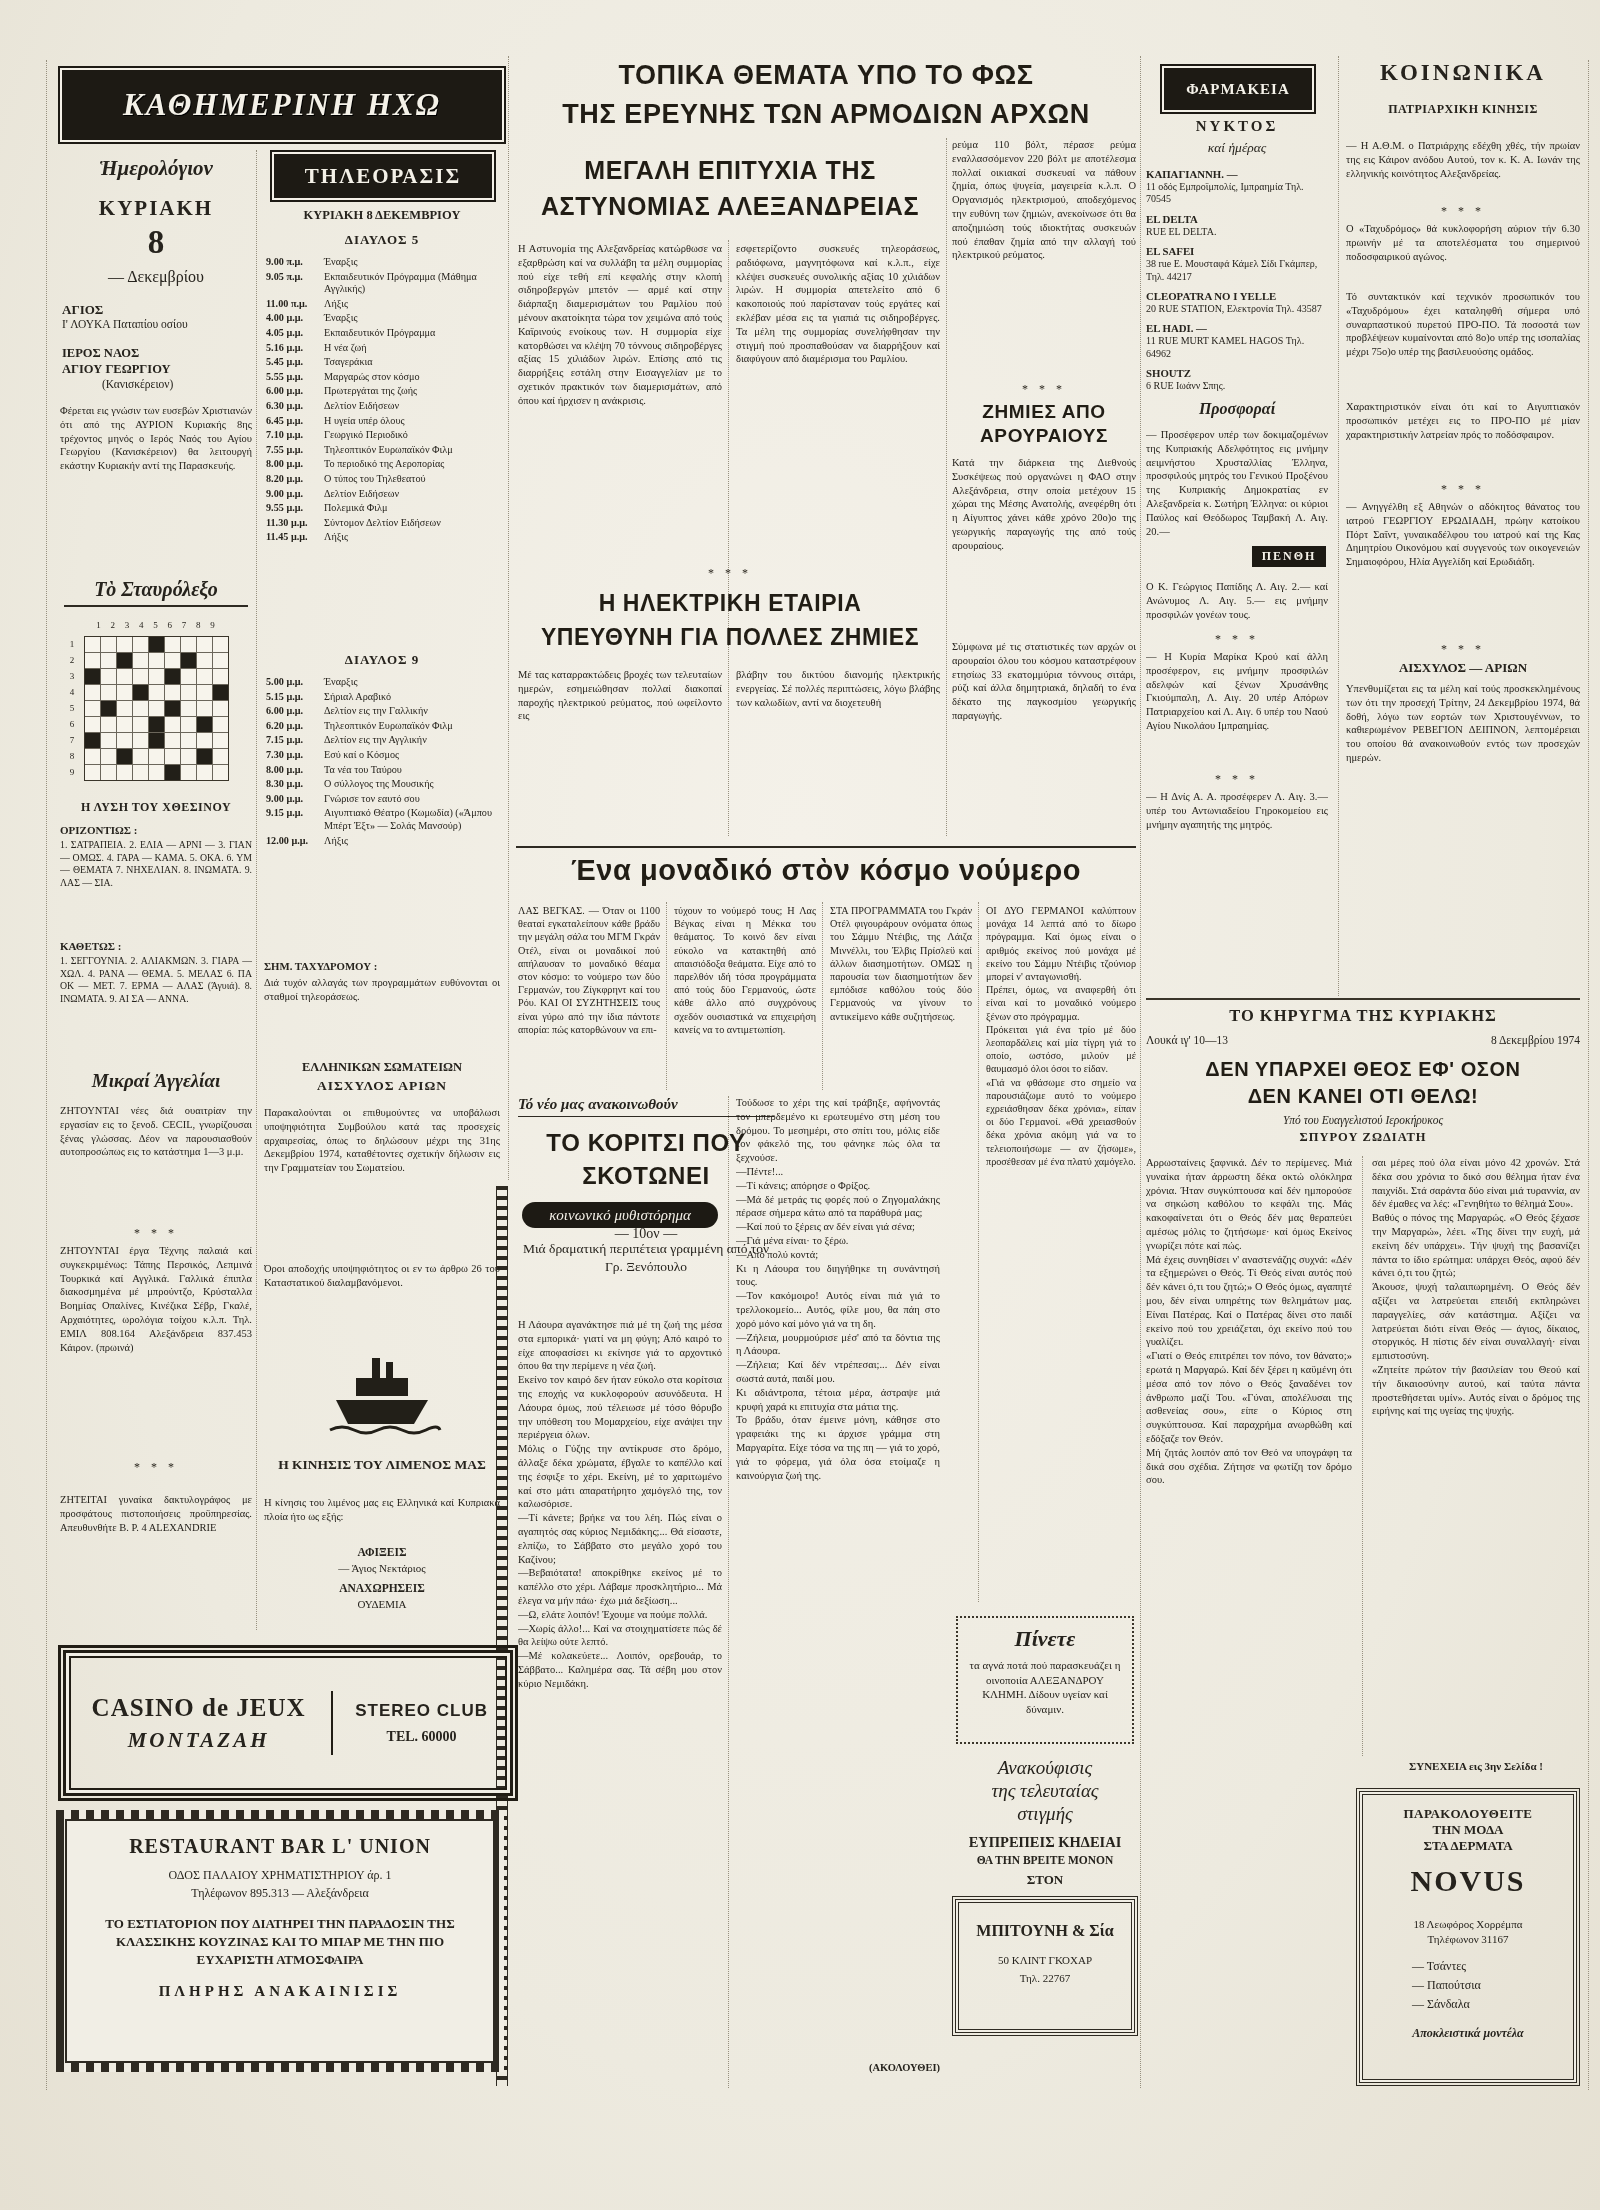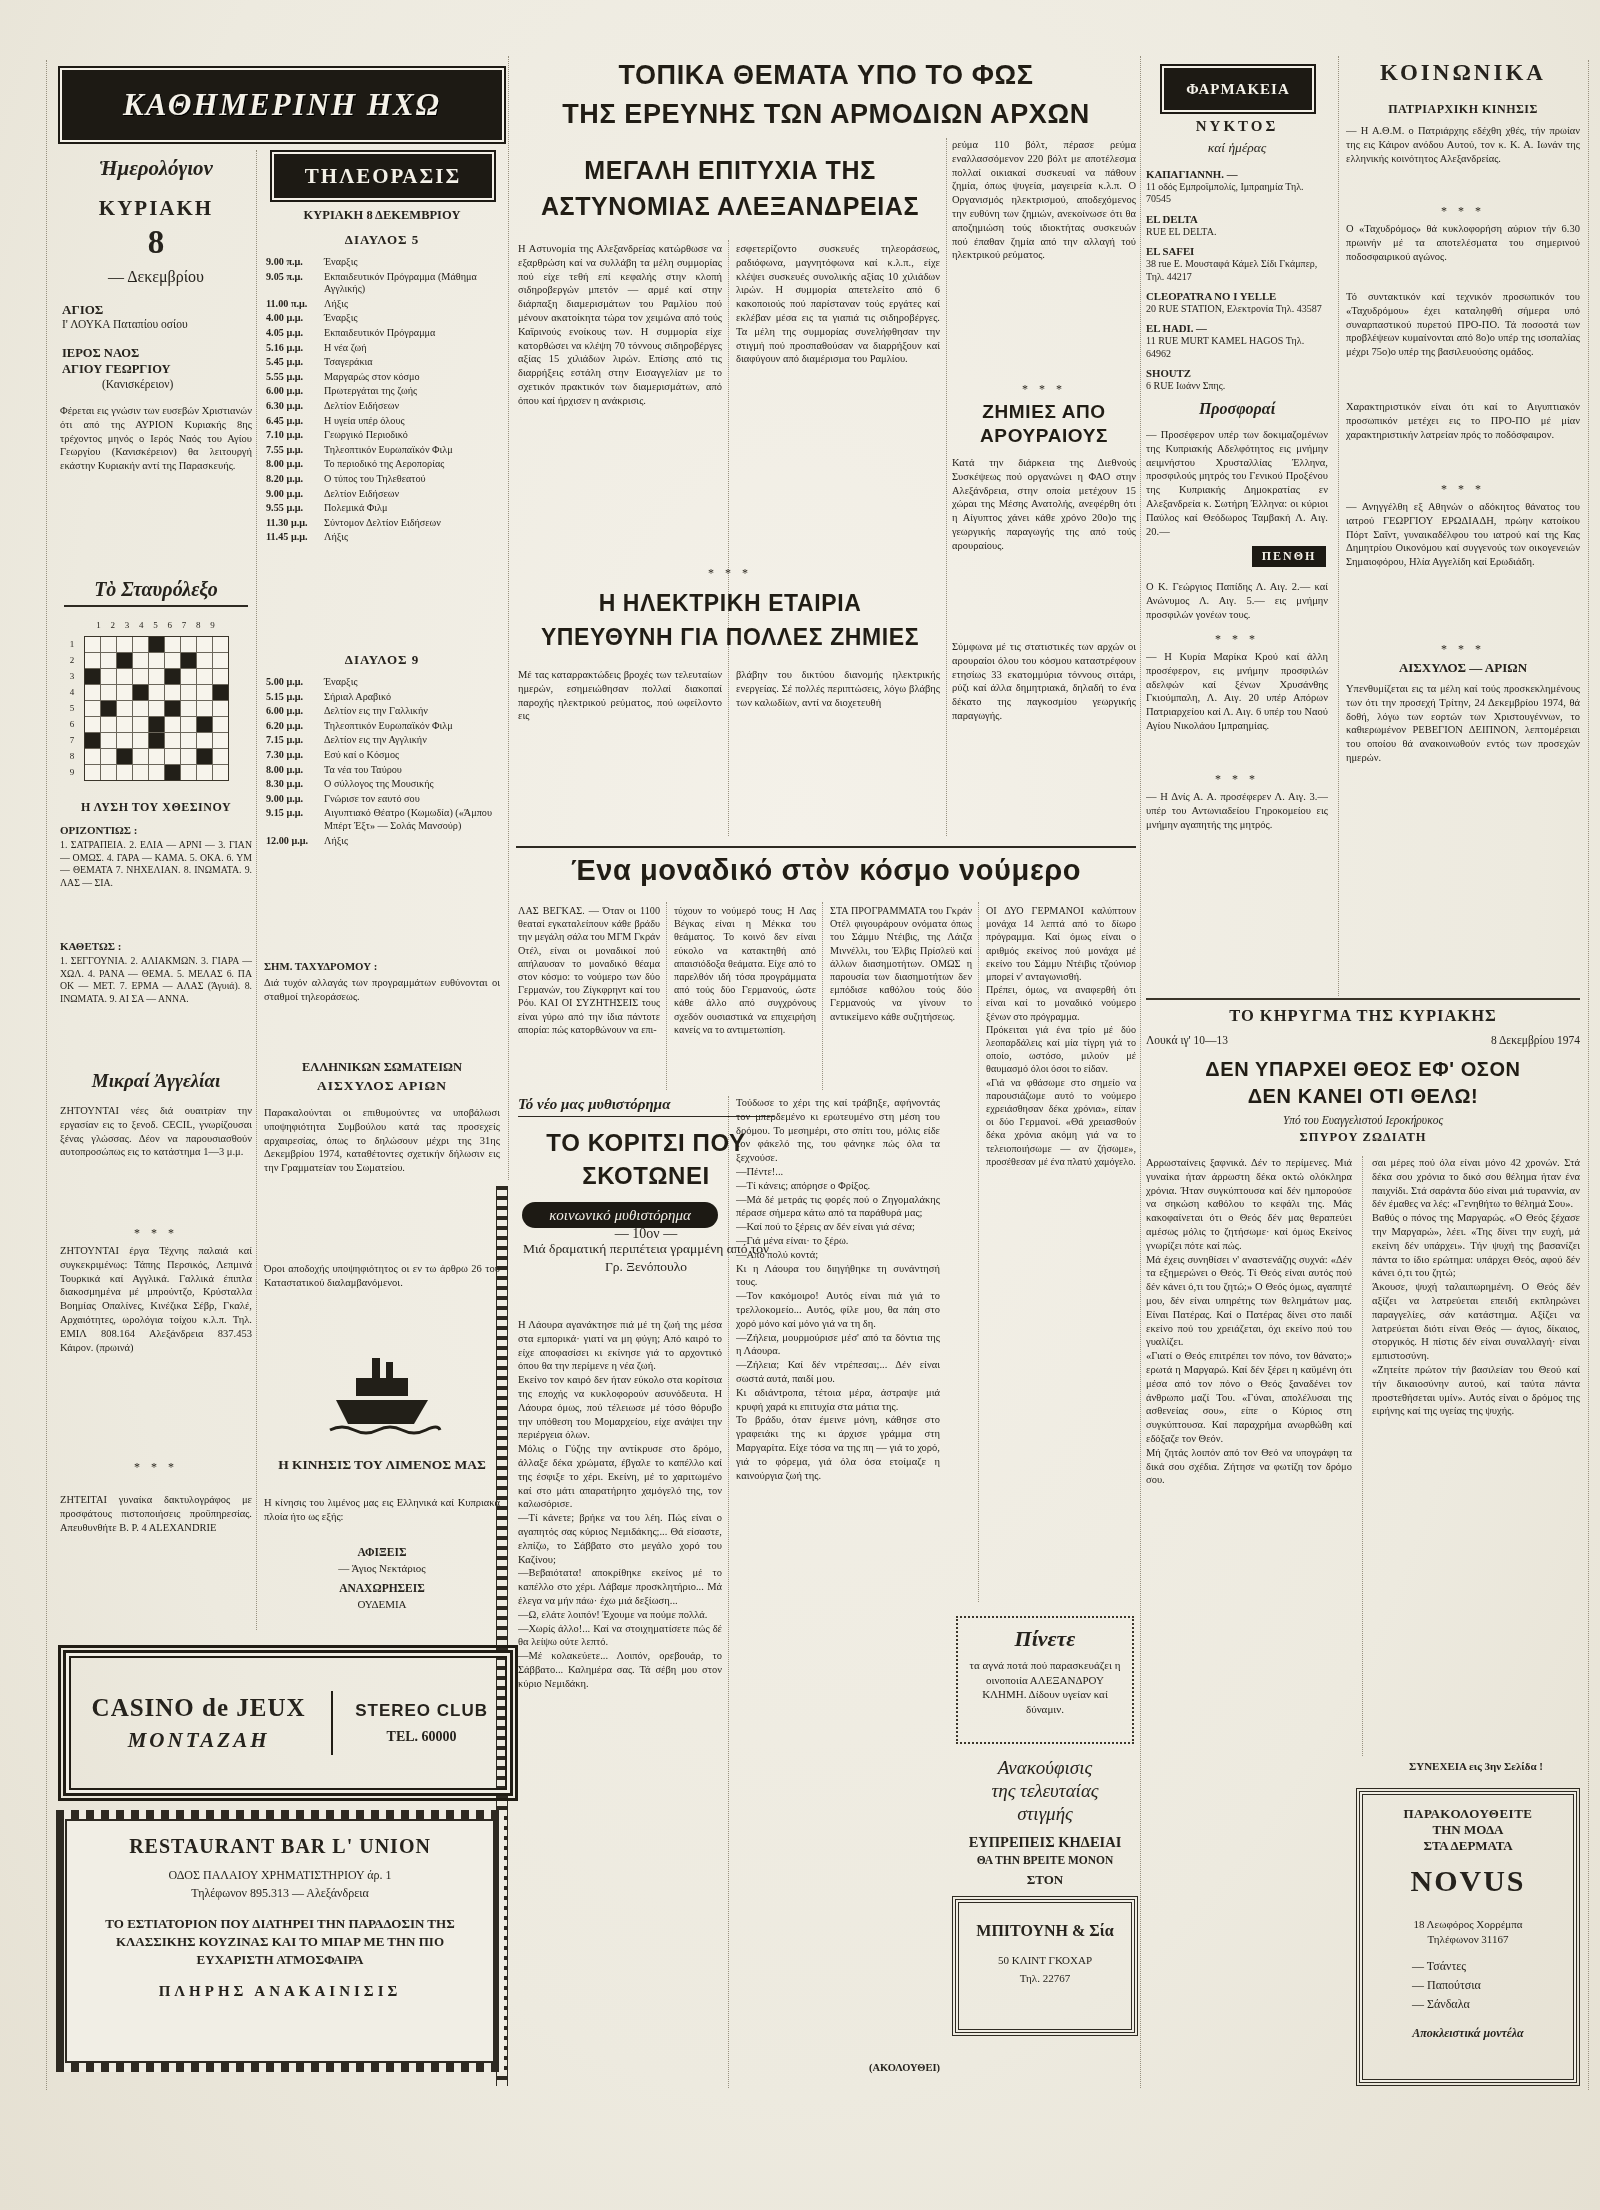--- a/index.html
+++ b/index.html
@@ -424,21 +424,21 @@
   <div class="abs i c" style="left:950px;top:1802px;width:190px;font-size:19px;line-height:23px;">στιγμής</div>
   <div class="abs b c" style="left:950px;top:1834px;width:190px;font-size:14.5px;">ΕΥΠΡΕΠΕΙΣ ΚΗΔΕΙΑΙ</div>
   <div class="abs b c" style="left:950px;top:1854px;width:190px;font-size:11.5px;">ΘΑ ΤΗΝ ΒΡΕΙΤΕ ΜΟΝΟΝ</div>
   <div class="abs b c" style="left:950px;top:1872px;width:190px;font-size:13px;">ΣΤΟΝ</div>
   <div class="abs dblbox c" style="left:952px;top:1896px;width:186px;height:140px;box-sizing:border-box;padding-top:22px;">
     <div class="b" style="font-size:16px;">ΜΠΙΤΟΥΝΗ &amp; Σία</div>
     <div style="font-size:11px;margin-top:14px;">50 ΚΛΙΝΤ ΓΚΟΧΑΡ</div>
     <div style="font-size:11px;margin-top:6px;">Τηλ. 22767</div>
   </div>
 
-  <div class="abs i b" style="left:518px;top:1096px;width:256px;font-size:15px;border-bottom:1px solid #2e2a22;padding-bottom:3px;">Τό νέο μας μυθιστόρημα</div>
+  <div class="abs i b" style="left:518px;top:1096px;width:256px;font-size:15px;border-bottom:1px solid #2e2a22;padding-bottom:3px;">Τό νέο μας ανακοινωθούν</div>
   <div class="abs hl" style="left:518px;top:1126px;width:256px;font-size:24px;line-height:33px;">ΤΟ ΚΟΡΙΤΣΙ ΠΟΥ ΣΚΟΤΩΝΕΙ</div>
   <div class="abs rev i c" style="left:522px;top:1202px;width:196px;height:26px;font-size:15px;line-height:26px;border-radius:13px;">κοινωνικό μυθιστόρημα</div>
   <div class="abs c" style="left:518px;top:1240px;width:256px;font-size:13.5px;line-height:18px;">Μιά δραματική περιπέτεια γραμμένη από τον Γρ. Ξενόπουλο</div>
   <div class="abs c" style="left:518px;top:1226px;width:256px;font-size:14px;">— 10ον —</div>
   <div class="abs jt pre" style="left:518px;top:1318px;width:204px;height:770px;">Η Λάουρα αγανάκτησε πιά μέ τη ζωή της μέσα στα εμπορικά· γιατί να μη φύγη; Από καιρό το είχε αποφασίσει κι εκίνησε γιά το αρχοντικό όπου θα την περίμενε η νέα ζωή.
 Εκείνο τον καιρό δεν ήταν εύκολο στα κορίτσια της εποχής να κυκλοφορούν ασυνόδευτα. Η Λάουρα όμως, πού τέλειωσε μέ τόσο θόρυβο την υπόθεση του Μομαρχείου, είχε ανάψει την περιέργεια όλων.
 Μόλις ο Γύζης την αντίκρυσε στο δρόμο, άλλαξε δέκα χρώματα, έβγαλε το καπέλλο καί της έσφιξε το χέρι. Εκείνη, μέ το χαριτωμένο καί στο μάτι απαρατήρητο χαμόγελό της, τον καλωσόρισε.
 —Τί κάνετε; βρήκε να του λέη. Πώς είναι ο αγαπητός σας κύριος Νεμιδάκης;... Θά είσαστε, ελπίζω, το Σάββατο στο μεγάλο χορό του Καζίνου;
 —Βεβαιότατα! αποκρίθηκε εκείνος μέ το καπέλλο στο χέρι. Λάβαμε προσκλητήριο... Μά έλεγα να μήν πάω· έχω μιά δεξίωση...
 —Ω, ελάτε λοιπόν! Έχουμε να πούμε πολλά.
@@ -501,21 +501,21 @@
   <div class="abs jt" style="left:1146px;top:428px;width:182px;height:146px;">— Προσέφερον υπέρ των δοκιμαζομένων της Κυπριακής Αδελφότητος εις μνήμην αειμνήστου Χρυσταλλίας Έλληνα, προσφιλούς μητρός του Γενικού Προξένου της Κυπριακής Δημοκρατίας εν Αλεξανδρεία κ. Σωτήρη Έλληνα: οι κύριοι Παύλος καί Θεόδωρος Ταμβακή Λ. Αιγ. 20.—</div>
   <div class="abs jt" style="left:1146px;top:580px;width:182px;height:46px;">Ο Κ. Γεώργιος Παπίδης Λ. Αιγ. 2.— καί Ανώνυμος Λ. Αιγ. 5.— εις μνήμην προσφιλών γονέων τους.</div>
   <div class="abs sep" style="left:1146px;top:632px;width:182px;">*  *  *</div>
   <div class="abs jt" style="left:1146px;top:650px;width:182px;height:118px;">— Η Κυρία Μαρίκα Κρού καί άλλη προσέφερον, εις μνήμην προσφιλών αδελφών καί ξένων Χρυσάνθης Γκιούμπαλη, Λ. Αιγ. 20 υπέρ Απόρων Πατριαρχείου καί Λ. Αιγ. 6 υπέρ του Ναού Αγίου Νικολάου Ιμπραημίας.</div>
   <div class="abs sep" style="left:1146px;top:772px;width:182px;">*  *  *</div>
   <div class="abs jt" style="left:1146px;top:790px;width:182px;height:84px;">— Η Δνίς Α. Α. προσέφερεν Λ. Αιγ. 3.— υπέρ του Αντωνιαδείου Γηροκομείου εις μνήμην αγαπητής της μητρός.</div>
   <div class="abs rev b c" style="left:1252px;top:546px;width:74px;height:21px;font-size:12px;line-height:21px;letter-spacing:2px;">ΠΕΝΘΗ</div>
 
   <div class="abs b c" style="left:1346px;top:60px;width:234px;font-size:23px;letter-spacing:3px;">ΚΟΙΝΩΝΙΚΑ</div>
   <div class="abs b c" style="left:1346px;top:102px;width:234px;font-size:12px;letter-spacing:.5px;">ΠΑΤΡΙΑΡΧΙΚΗ ΚΙΝΗΣΙΣ</div>
-  <div class="abs jt" style="left:1346px;top:124px;width:234px;height:76px;">— Η Α.Θ.Μ. ο Πατριάρχης εδέχθη χθές, τήν πρωίαν της εις Κάιρον ανόδου Αυτού, τον κ. Κ. Α. Ιωνάν της ελληνικής κοινότητος Αλεξανδρείας.</div>
+  <div class="abs jt" style="left:1346px;top:139px;width:234px;height:76px;">— Η Α.Θ.Μ. ο Πατριάρχης εδέχθη χθές, τήν πρωίαν της εις Κάιρον ανόδου Αυτού, τον κ. Κ. Α. Ιωνάν της ελληνικής κοινότητος Αλεξανδρείας.</div>
   <div class="abs sep" style="left:1346px;top:204px;width:234px;">*  *  *</div>
   <div class="abs jt" style="left:1346px;top:222px;width:234px;height:62px;">Ο «Ταχυδρόμος» θά κυκλοφορήση αύριον τήν 6.30 πρωινήν μέ τα αποτελέσματα του σημερινού ποδοσφαιρικού αγώνος.</div>
   <div class="abs jt" style="left:1346px;top:290px;width:234px;height:106px;">Τό συντακτικόν καί τεχνικόν προσωπικόν του «Ταχυδρόμου» έχει καταληφθή σήμερα υπό συναρπαστικού πυρετού ΠΡΟ-ΠΟ. Τά ποσοστά των προβλέψεων κυμαίνονται από 8ο)ο υπέρ της ισοπαλίας μέχρι 75ο)ο υπέρ της βασιλευούσης ομάδος.</div>
   <div class="abs jt" style="left:1346px;top:400px;width:234px;height:76px;">Χαρακτηριστικόν είναι ότι καί το Αιγυπτιακόν προσωπικόν μετέχει εις το ΠΡΟ-ΠΟ μέ μίαν χαρακτηριστικήν λατρείαν πρός το ποδόσφαιρον.</div>
   <div class="abs sep" style="left:1346px;top:482px;width:234px;">*  *  *</div>
   <div class="abs jt" style="left:1346px;top:500px;width:234px;height:138px;">— Ανηγγέλθη εξ Αθηνών ο αδόκητος θάνατος του ιατρού ΓΕΩΡΓΙΟΥ ΕΡΩΔΙΑΔΗ, πρώην κατοίκου Πόρτ Σαΐντ, γυναικαδέλφου του ιατρού καί της Κας Δημητρίου Οικονόμου καί συγγενούς των οικογενειών Σημαιοφόρου, Ηλία Αγγελίδη καί Ερωδιάδη.</div>
   <div class="abs sep" style="left:1346px;top:642px;width:234px;">*  *  *</div>
   <div class="abs b c" style="left:1346px;top:660px;width:234px;font-size:13px;">ΑΙΣΧΥΛΟΣ — ΑΡΙΩΝ</div>
   <div class="abs jt" style="left:1346px;top:682px;width:234px;height:300px;">Υπενθυμίζεται εις τα μέλη καί τούς προσκεκλημένους των ότι την προσεχή Τρίτην, 24 Δεκεμβρίου 1974, θά δοθή, λόγω των εορτών των Χριστουγέννων, το καθιερωμένον ΡΕΒΕΓΙΟΝ ΔΕΙΠΝΟΝ, λεπτομέρειαι του οποίου θά ανακοινωθούν εντός των προσεχών ημερών.</div>
 

